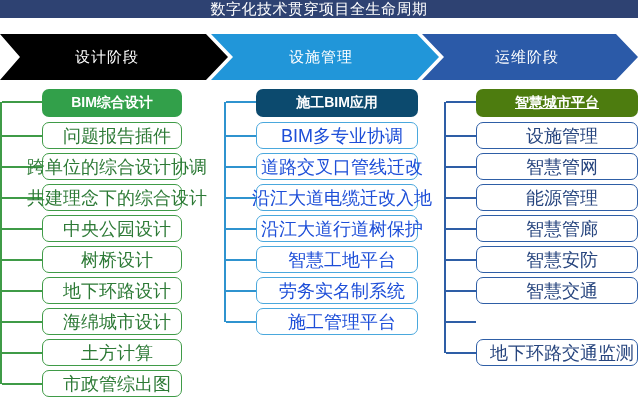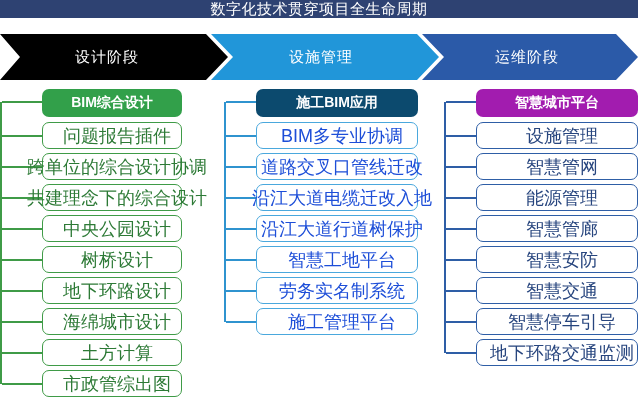--- a/index.html
+++ b/index.html
@@ -97,21 +97,21 @@
   .col-ops .conn{left:2px;width:30px;}
   .col-ops .box{left:32px;width:162px;}
 
   .box-head{
     color:#ffffff;font-size:14px;font-weight:bold;
     border:none;
     height:28px;
   }
   .head-green{background:#32a04a;}
   .head-blue{background:#0c4a6e;}
-  .head-navy{background:#a21caf;}
+  .head-navy{background:#4d7c0f;text-decoration:underline;}
 
   .box-item{
     background:#ffffff;border:1.6px solid;
     font-size:18px;
     padding-left:10px;
   }
   .item-green{border-color:#3f9b47;color:#2d7a36;}
   .item-blue{border-color:#4aa8dd;color:#1d4ed8;}
   .item-navy{border-color:#2e5ea6;color:#27457e;font-family:Liberation Serif, serif;}
 
@@ -251,21 +251,20 @@
     <div class="row">
       <div class="conn conn-navy"></div>
       <div class="box box-item item-navy">智慧安防</div>
     </div>
     <div class="row">
       <div class="conn conn-navy"></div>
       <div class="box box-item item-navy">智慧交通</div>
     </div>
     <div class="row">
       <div class="conn conn-navy"></div>
-      <div class="box box-item item-navy">智慧停车引导</div>
     </div>
     <div class="row">
       <div class="conn conn-navy"></div>
       <div class="box box-item item-navy">地下环路交通监测</div>
     </div>
   </div>
 
 </div>
 
 </body></html>

